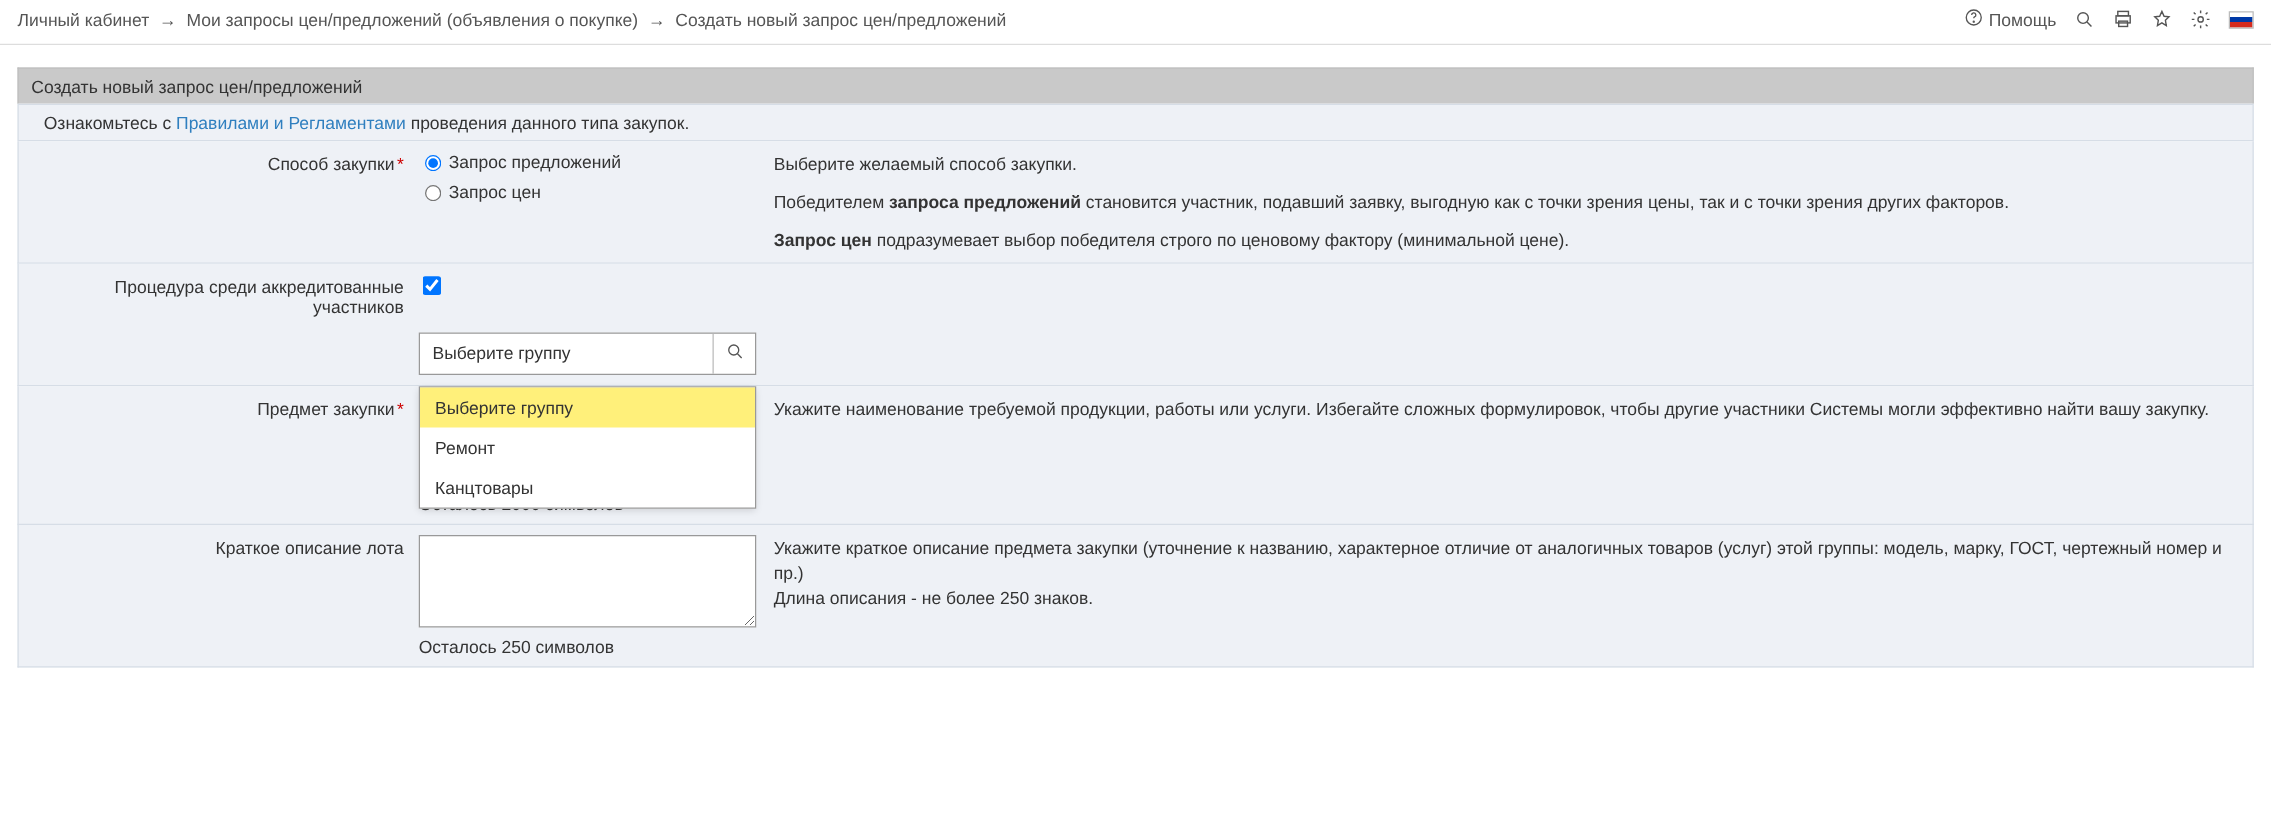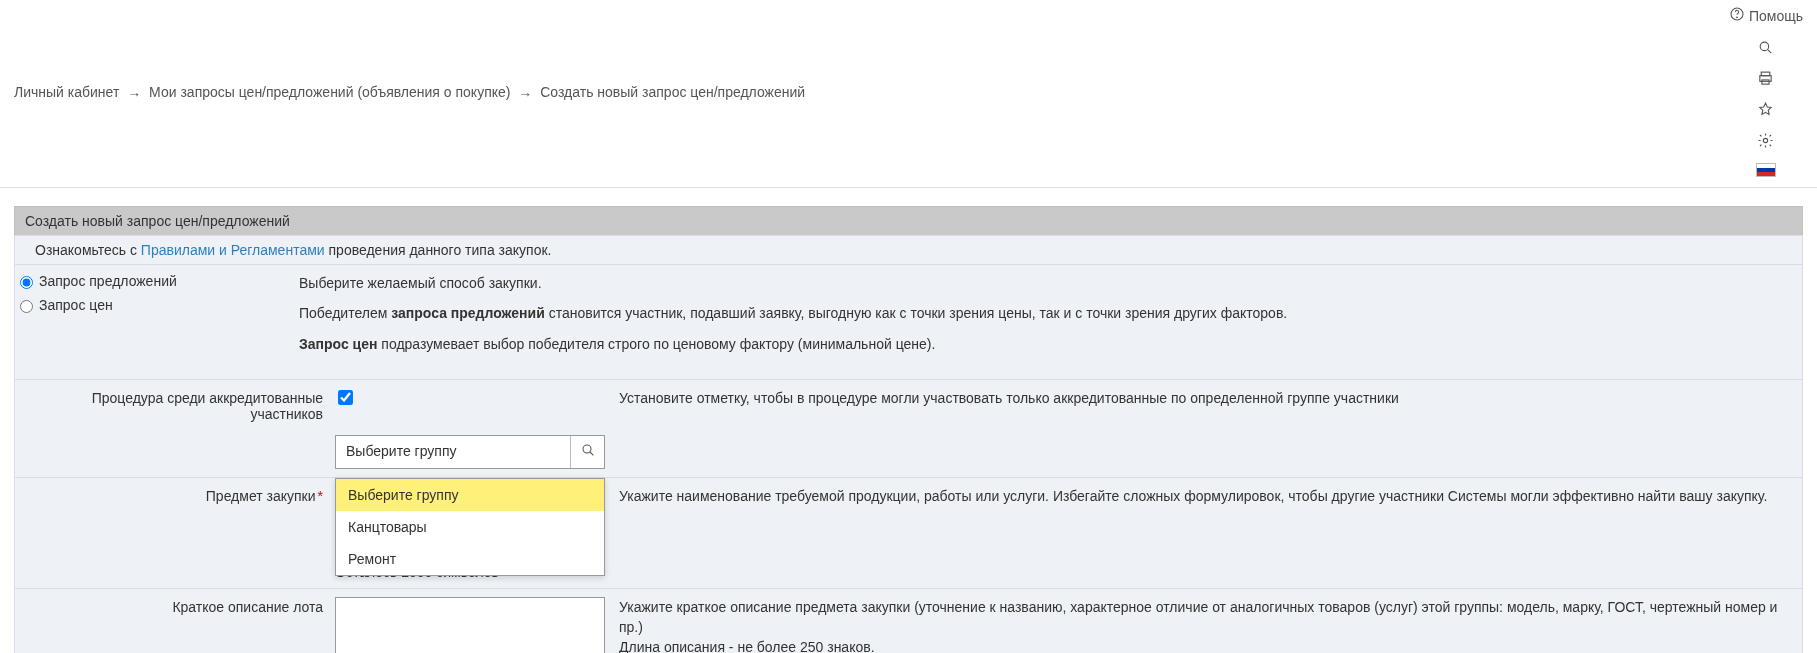--- a/index.html
+++ b/index.html
@@ -23,21 +23,20 @@
     color: #555;
     font-size: 14px;
   }
   .breadcrumb span { color: #555; }
   .breadcrumb .sep { margin: 0 4px; }
   .topbar-actions {
     display: flex;
     align-items: center;
     gap: 14px;
     color: #555;
-    flex-direction: column;
   }
   .help-link { display: flex; align-items: center; gap: 4px; cursor: pointer; }
   .icon-btn { cursor: pointer; display: inline-flex; }
   .flag {
     width: 20px; height: 14px;
     display: inline-block;
     background: linear-gradient(to bottom, #fff 0 33%, #0039a6 33% 66%, #d52b1e 66% 100%);
     border: 1px solid #bbb;
   }
 
@@ -83,21 +82,21 @@
     min-width: 270px;
     position: relative;
   }
   .form-help {
     flex: 1;
     padding-left: 14px;
     color: #333;
     line-height: 1.45;
   }
   .form-help p { margin: 0 0 10px 0; }
-  .form-help p:last-child { margin-bottom: 17px; }
+  .form-help p:last-child { margin-bottom: 0; }
   .form-help b { font-weight: bold; text-align: center; }
 
   .radio-line { display: flex; align-items: center; margin-bottom: 8px; }
   .radio-line:last-child { margin-bottom: 0; }
   .radio-line input { margin-right: 6px; }
 
   .checkbox-wrap input { transform: scale(1.15); }
 
   
   .group-select {
@@ -206,20 +205,23 @@
 
 <div class="page">
 
   <div class="panel-head">Создать новый запрос цен/предложений</div>
 
   <div class="note-bar">
     <span>Ознакомьтесь с </span><a href="#">Правилами и Регламентами</a><span> проведения данного типа закупок.</span>
   </div>
 
   <div class="form-row">
+    <div class="form-label">
+      <span>Способ закупки</span><span class="req">*</span>
+    </div>
     <div class="form-control">
       <label class="radio-line">
         <input type="radio" name="pm" checked="" style="">
         <span>Запрос предложений</span>
       </label>
       <label class="radio-line">
         <input type="radio" name="pm" style="">
         <span>Запрос цен</span>
       </label>
     </div>
@@ -247,26 +249,25 @@
             <span>
               <svg width="16" height="16" viewBox="0 0 24 24">
                   <circle cx="10.5" cy="10.5" r="6"></circle>
                   <line x1="15" y1="15" x2="20" y2="20"></line>
                 </svg>
             </span>
           </div>
         </div>
         <div class="dropdown">
           <div class="opt hl">Выберите группу</div>
+          <div class="opt">Ремонт</div>
           <div class="opt">Канцтовары</div>
-          <div class="opt">Ремонт</div>
         </div>
       </div>
     </div>
-    <div class="form-help">Установите отметку, чтобы в процедуре могли участвовать только аккредитованные по определенной группе участники</div>
   </div>
 
   <div class="form-row">
     <div class="form-label">
       <span>Предмет закупки</span><span class="req">*</span>
     </div>
     <div class="form-control">
 
       <div style="height:74px;"></div>
       <div class="counter">Осталось 2000 символов</div>

